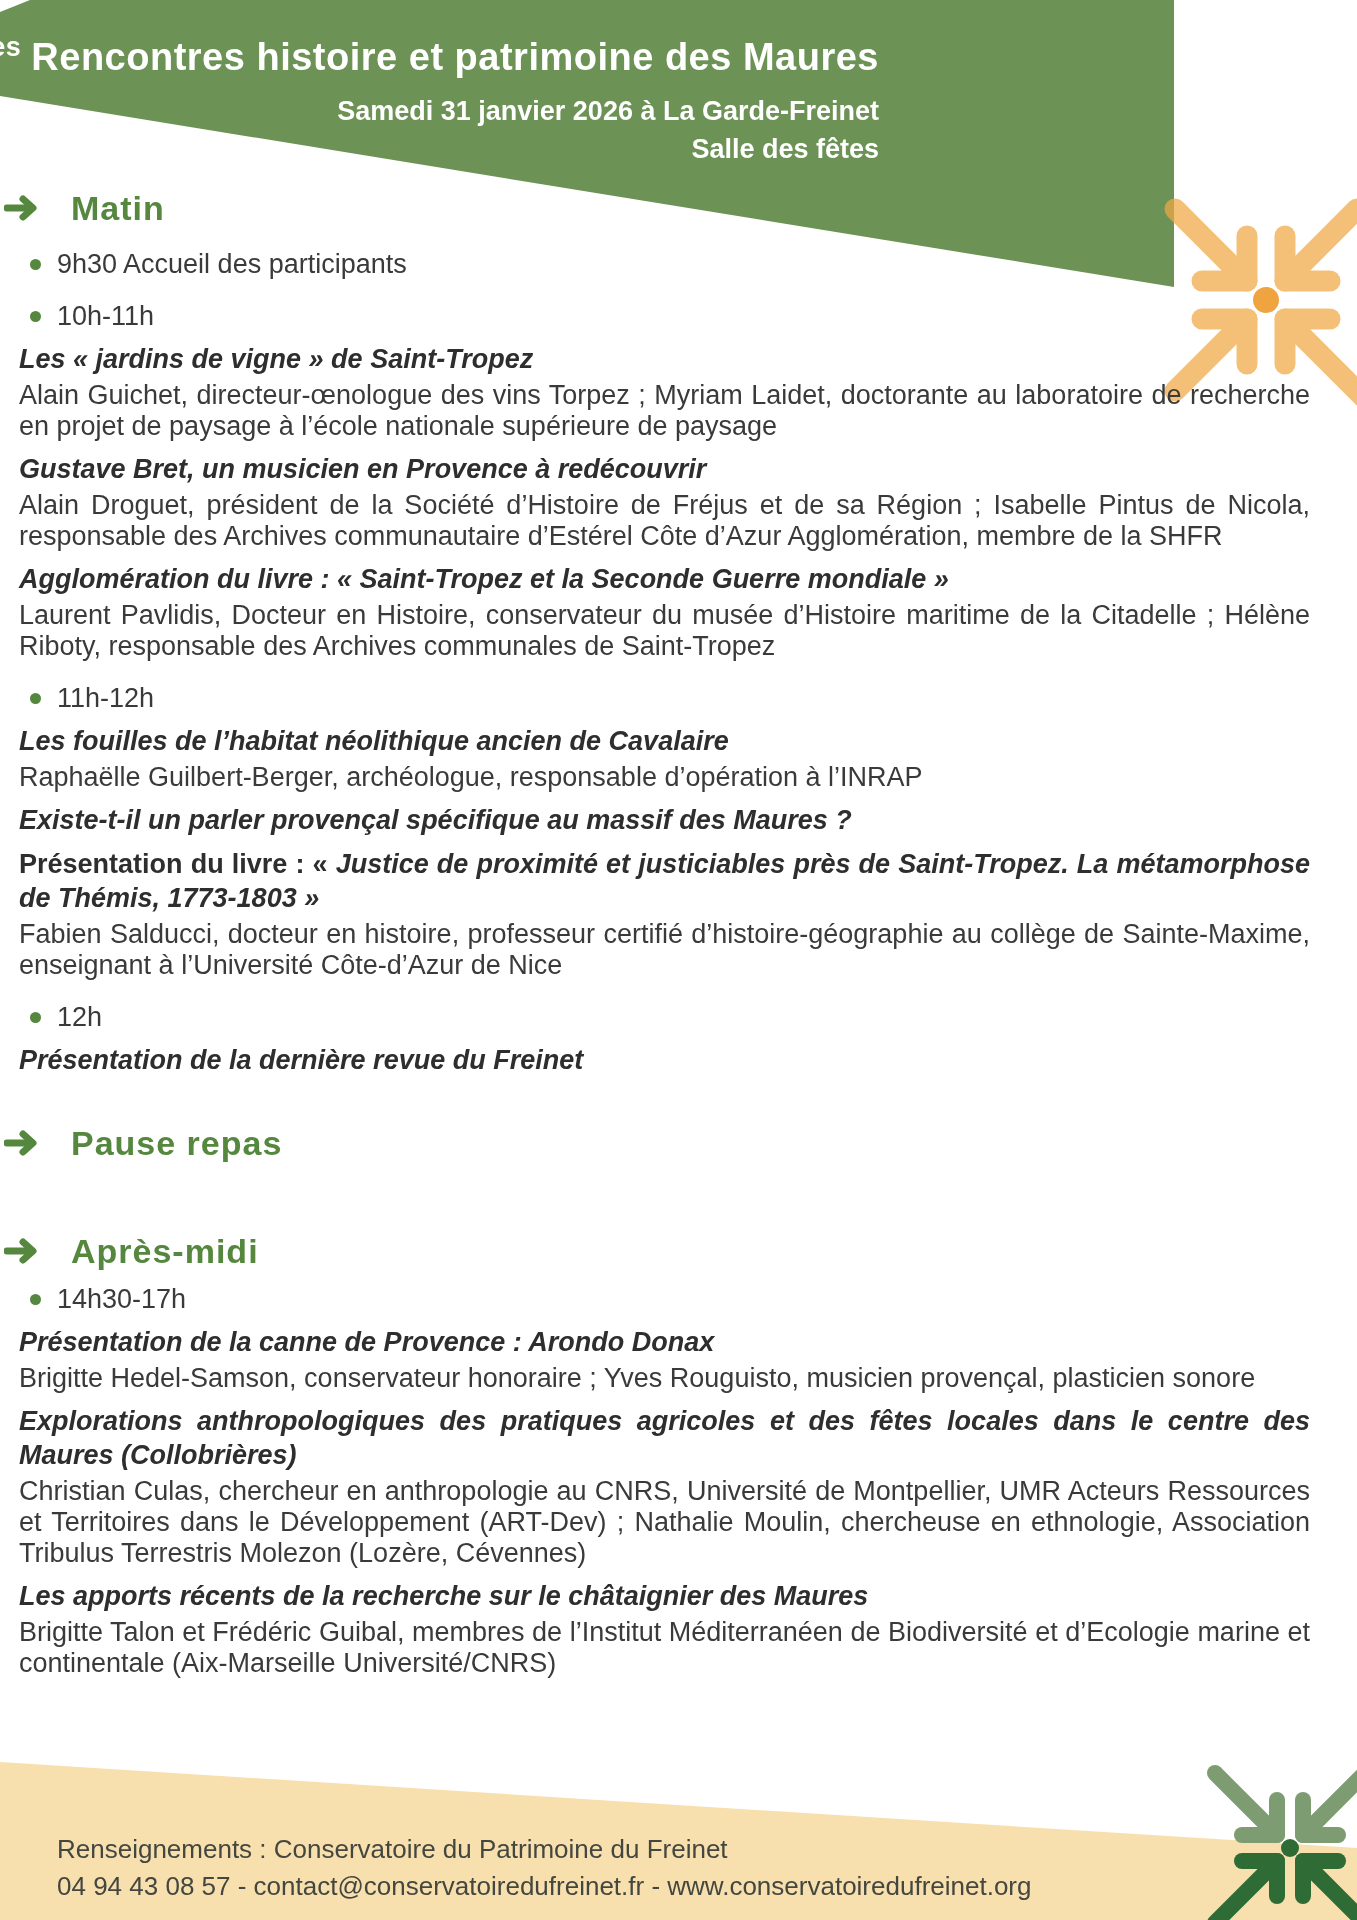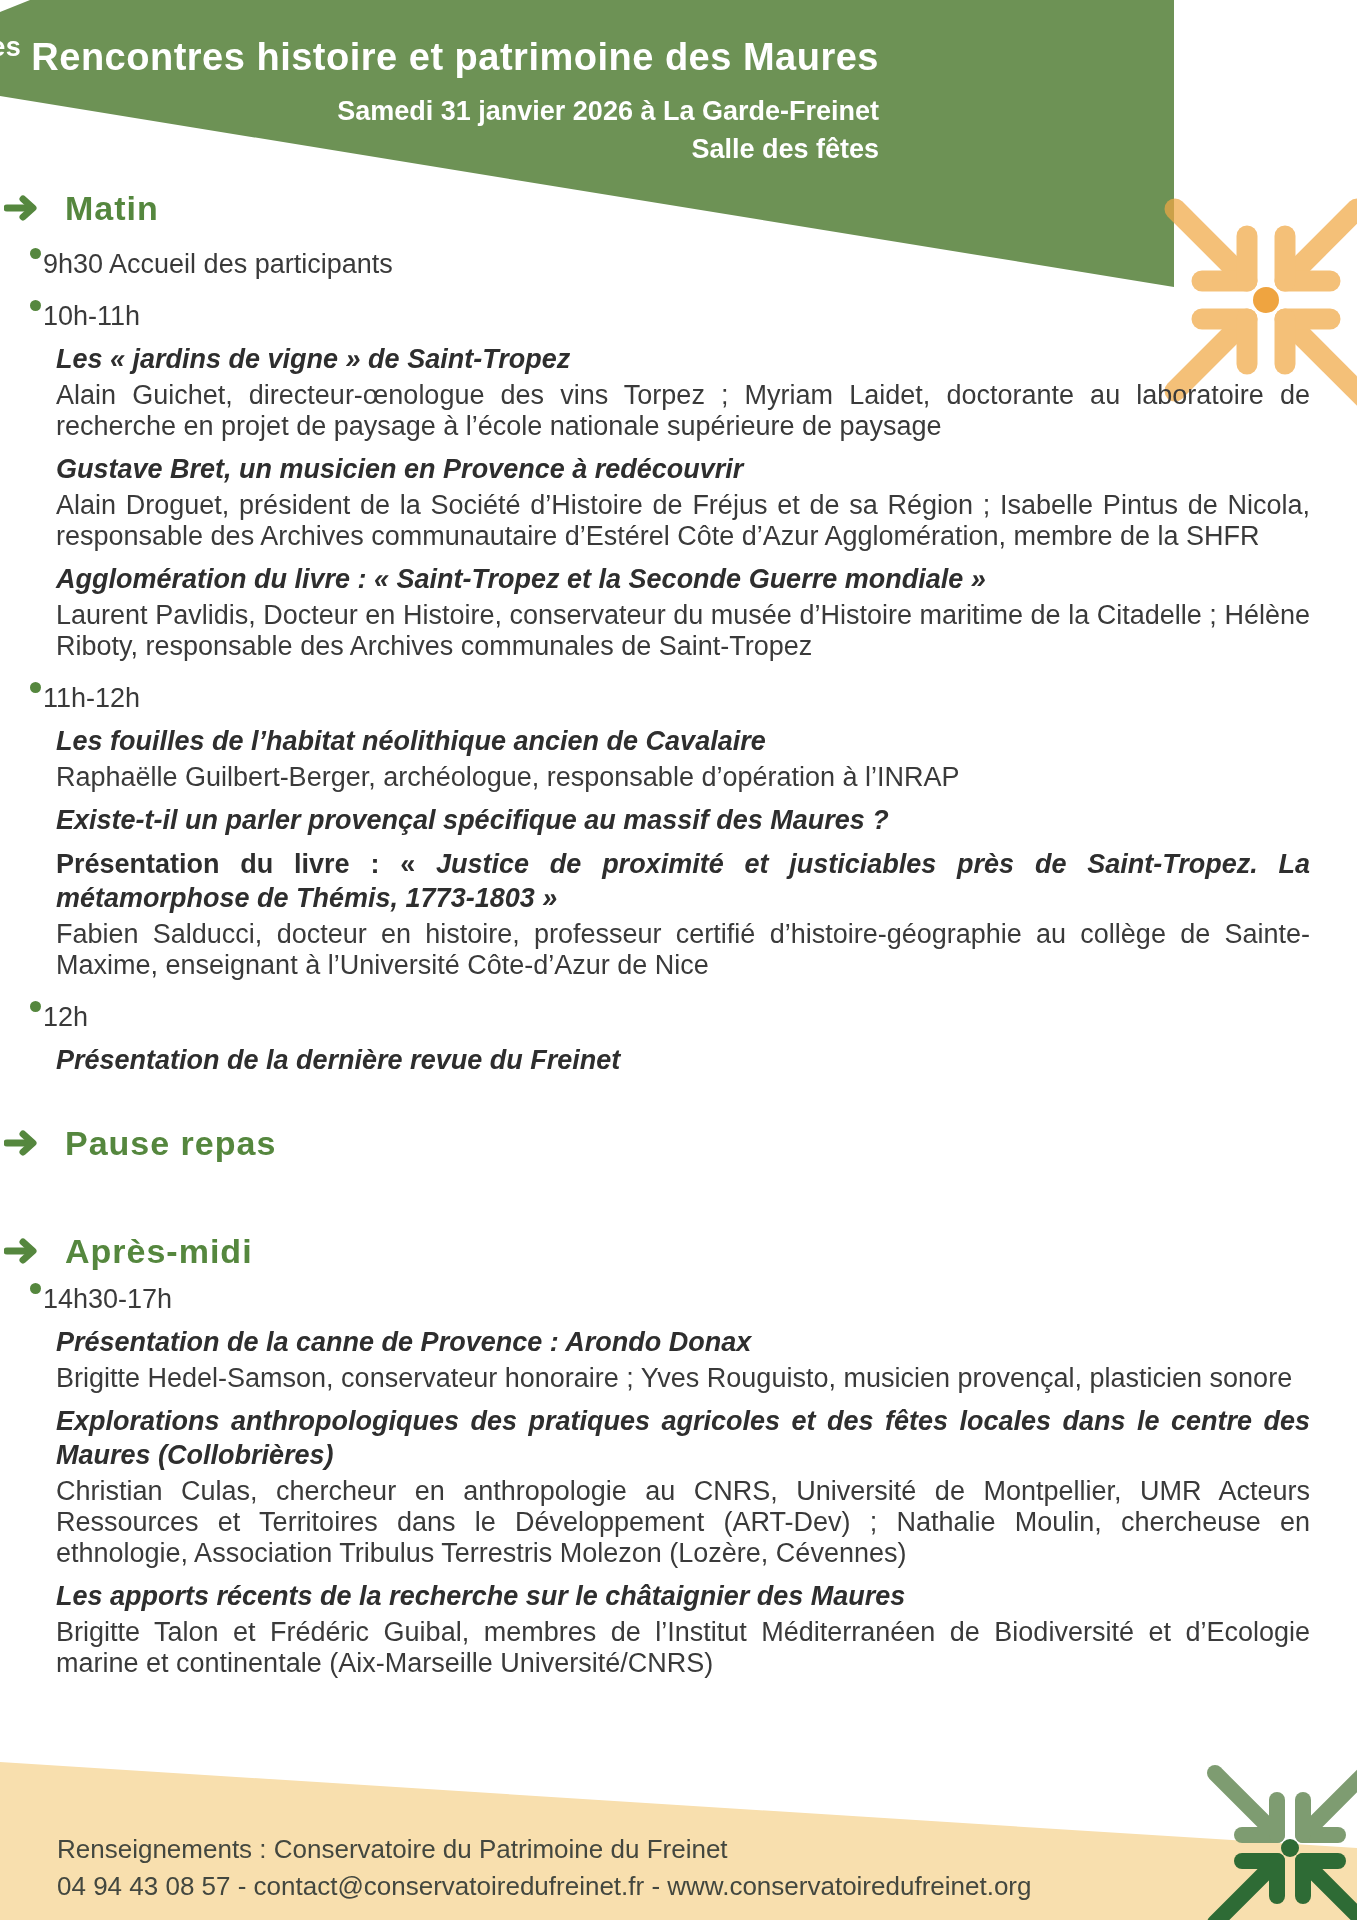--- a/index.html
+++ b/index.html
@@ -17,30 +17,30 @@
   .banner-sub{position:absolute;right:295px;color:#ffffff;font-weight:bold;font-size:27px;white-space:nowrap;}
   .sub-date{top:96px;}
   .sub-venue{top:134px;}
 
   
   .arrows-top{position:absolute;left:1100px;top:155px;z-index:2;}
   .arrows-bottom{position:absolute;left:1190px;top:1758px;z-index:5;}
 
   
   .content{position:absolute;top:188px;left:0;width:1357px;z-index:3;}
-  .sec-heading{display:flex;align-items:center;gap:21px;padding-left:4px;margin:0;
+  .sec-heading{display:flex;align-items:center;gap:27px;padding-left:4px;margin:0;
                color:#55873e;font-size:34px;font-weight:bold;letter-spacing:1px;line-height:40px;}
   .sec-heading.pause{margin-top:46px;}
   .sec-heading.apres{margin-top:68px;}
   .h-arrow{flex:none;}
-  .time-row{display:flex;align-items:flex-start;gap:2px;margin:20px 0 0 30px;
+  .time-row{display:flex;align-items:center;gap:16px;margin:20px 0 0 30px;
             font-size:27px;line-height:32px;color:#3a3a3a;}
   .time-row.tight{margin-top:12px;}
   .bullet{width:11px;height:11px;border-radius:50%;background:#55873e;flex:none;}
-  .talk{margin:0 47px 0 56px;}
+  .talk{margin:0 47px 0 19px;}
   .talk-title{margin:10px 0 0 0;font-size:27px;line-height:34px;font-weight:bold;
               color:#2e2e2e;text-align:justify;}
   .talk-title .ti{font-style:italic;}
   .talk-title .tp{font-style:normal;}
   .talk-speakers{margin:4px 0 0 0;font-size:27px;line-height:31px;text-align:justify;color:#3a3a3a;}
 
   
   .footer-band{position:absolute;left:0;top:1755px;width:1357px;height:165px;background:#f8dfae;
                clip-path:polygon(0 7px,100% 93px,100% 100%,0 100%);z-index:4;}
   .footer-line{position:absolute;left:57px;color:#43473f;font-size:26px;white-space:nowrap;z-index:6;}

